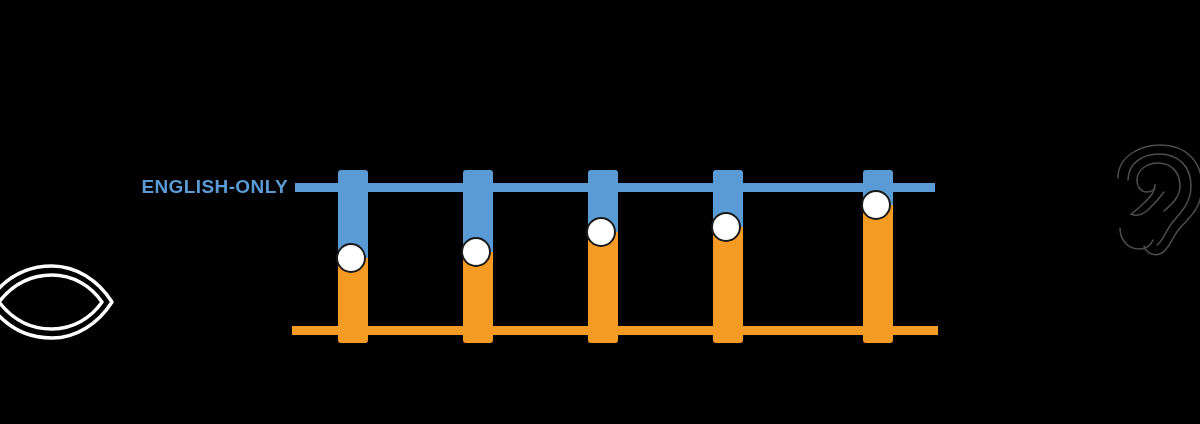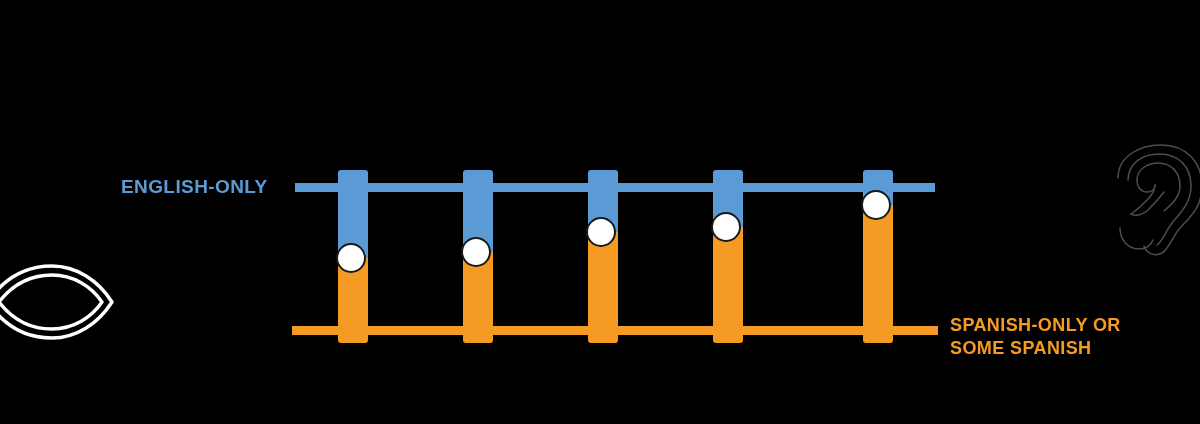--- a/index.html
+++ b/index.html
@@ -73,20 +73,21 @@
     font-weight: bold;
     letter-spacing: 0.4px;
     line-height: 1.28;
     white-space: pre-line;
   }
   #english-label {
     left: 121px;
     top: 175px;
     font-size: 19px;
     color: var(--blue, #5B9BD5);
+    text-align: right;
     width: 167px;
   }
   #spanish-label {
     left: 950px;
     top: 314px;
     font-size: 18px;
     color: var(--orange, #F59B23);
     text-align: left;
     width: 230px;
   }
@@ -156,16 +157,14 @@
   </div>
 
   <div class="bar-group" style="left:863px; top:0;">
     <div class="bar-blue" style="top:170px; height:35px;"></div>
     <div class="bar-orange" style="top:205px; height:138px;"></div>
     <div class="node-dot" style="top: 190px; background: rgb(255, 255, 255); border-color: rgb(26, 26, 26);"></div>
   </div>
 
   <div class="axis-label" id="english-label">ENGLISH-ONLY</div>
 
-  <div class="axis-label" id="spanish-label">SPANISH-ONLY OR
-SOME SPANISH</div>
 
 </div>
 
 </body></html>

